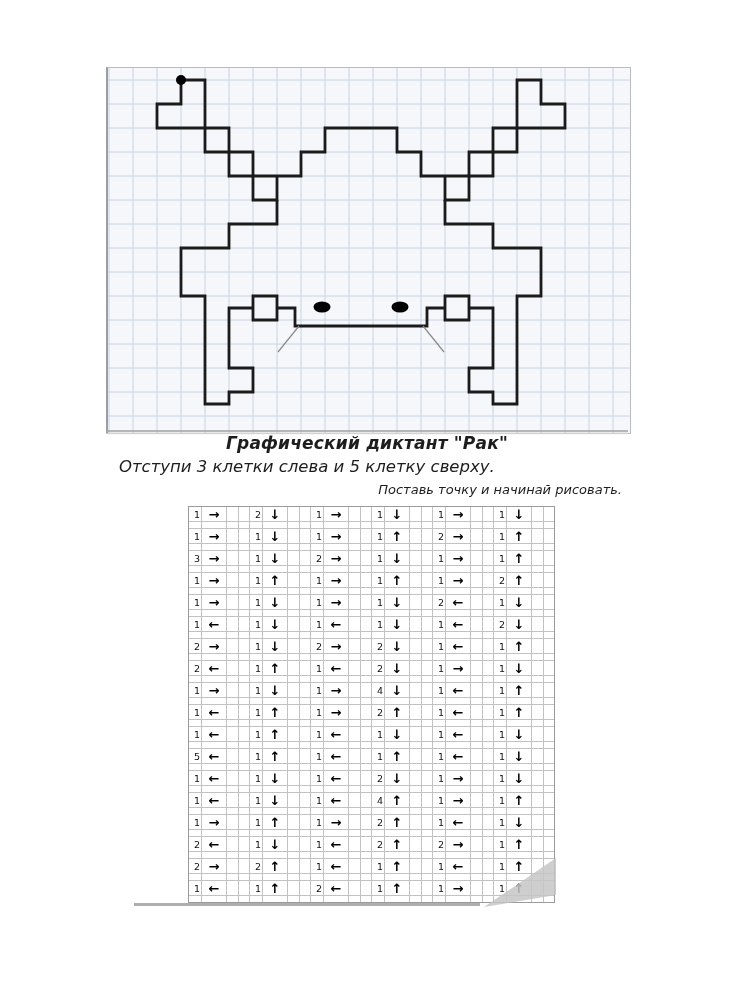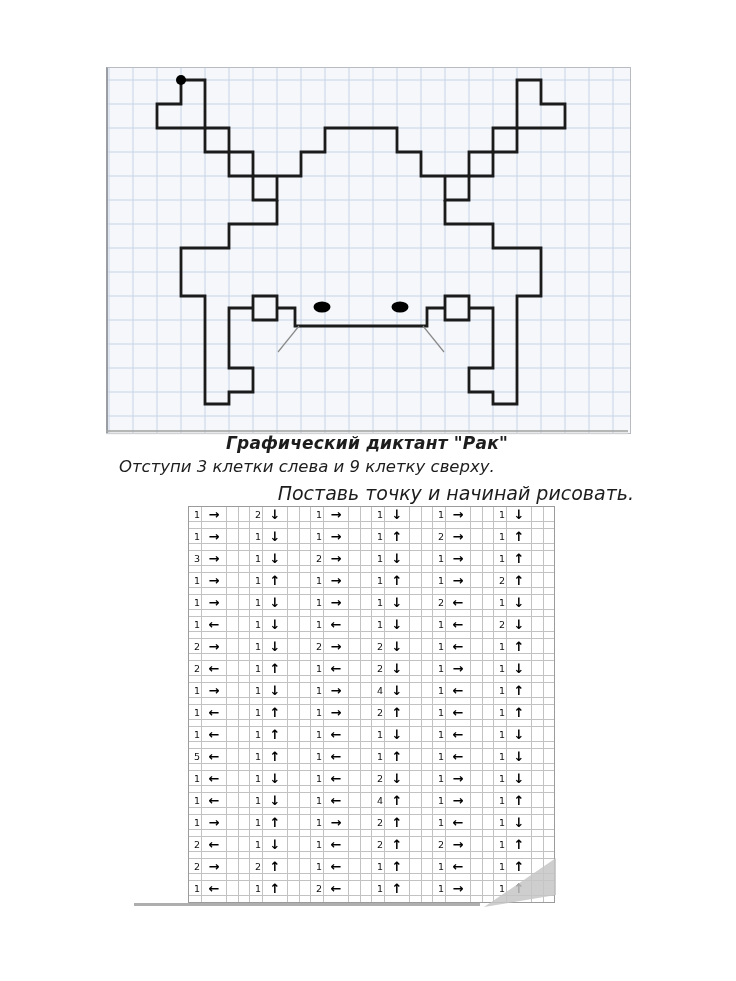--- a/index.html
+++ b/index.html
@@ -7,21 +7,21 @@
         font-family:"DejaVu Sans",sans-serif;}
   
   #paper{position:absolute;left:106px;top:67px;width:522px;height:365px;
          background:#f5f7fa;border:1px solid #b8bcc2;border-left:2px solid #9a9ea4;}
   #figure-svg{position:absolute;left:0;top:0;}
   
   .hand{font-family:"DejaVu Sans",sans-serif;font-style:italic;color:#1d1d1d;}
   #caption{position:absolute;left:106px;top:433px;width:522px;text-align:center;
            font-size:17px;font-weight:bold;letter-spacing:.2px;}
   #instr1{position:absolute;left:119px;top:457px;font-size:16.5px;}
-  #instr2{position:absolute;left:0px;top:482px;width:622px;text-align:right;font-size:19px;padding-left:12px;}
+  #instr2{position:absolute;left:0px;top:482px;width:622px;text-align:right;font-size:13px;}
   
   #steps{position:absolute;left:188px;top:506px;display:grid;
          grid-template-columns:repeat(6, 12px 24px 11px 10px);
          grid-template-rows:repeat(18, 14px 6px);
          gap:1px;background:#c2c2c2;border:1px solid #9b9b9b;width:max-content;}
   #steps .c{background:#ffffff;display:flex;align-items:center;overflow:hidden;}
   #steps .num{justify-content:flex-end;font-size:9.5px;color:#101010;padding-right:1px;}
   #steps .arr{justify-content:center;font-size:13px;font-weight:700;color:#000;line-height:1;}
   #steps .blank{justify-content:center;}
   
@@ -87,21 +87,21 @@
         <path d="M539,79 H515 V127 H563 V103 H539 Z" stroke="#1b1b1b" stroke-width="2.8" fill="none" stroke-linejoin="miter"></path>
         <path d="M297,325 L276,351" stroke="#8a8a8a" stroke-width="1.2" fill="none"></path>
         <path d="M421,325 L442,351" stroke="#8a8a8a" stroke-width="1.2" fill="none"></path>
         <ellipse cx="320" cy="306" rx="8.5" ry="5.5" fill="#000"></ellipse>
         <ellipse cx="398" cy="306" rx="8.5" ry="5.5" fill="#000"></ellipse>
         <circle cx="179" cy="79" r="5" fill="#000"></circle>
       </svg>
   </div>
 
   <div id="caption" class="hand">Графический диктант "Рак"</div>
-  <div id="instr1" class="hand">Отступи 3 клетки слева и 9 клетку сверху.</div>
+  <div id="instr1" class="hand">Отступи 3 клетки слева и 5 клетку сверху.</div>
   <div id="instr2" class="hand">Поставь точку и начинай рисовать.</div>
 
   <div id="steps">
       <div class="c num">1</div>
       <div class="c arr">→</div>
       <div class="c blank"></div>
       <div class="c blank"></div>
       <div class="c num">2</div>
       <div class="c arr">↓</div>
       <div class="c blank"></div>

